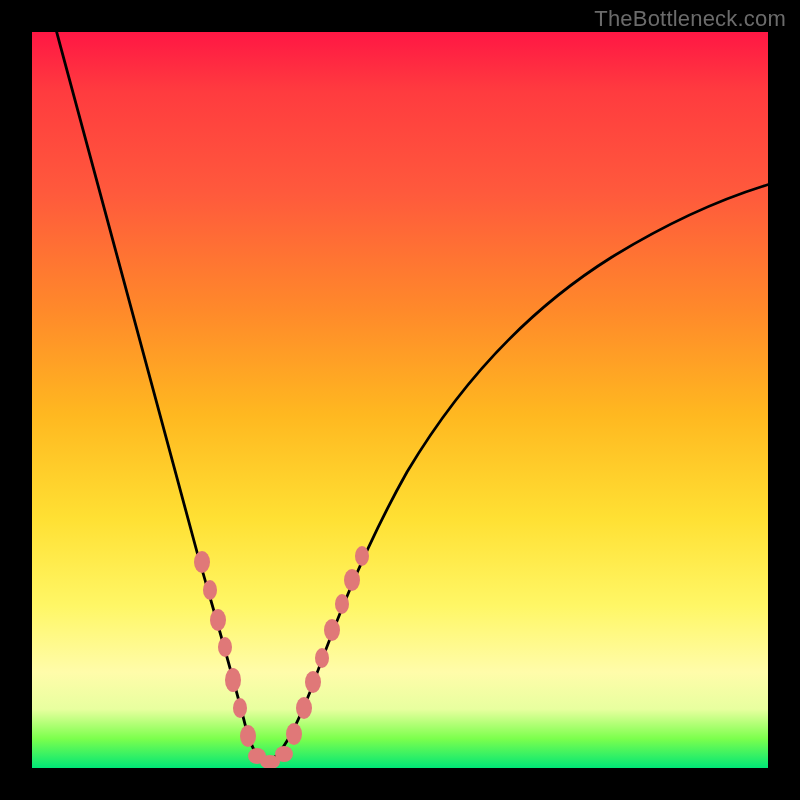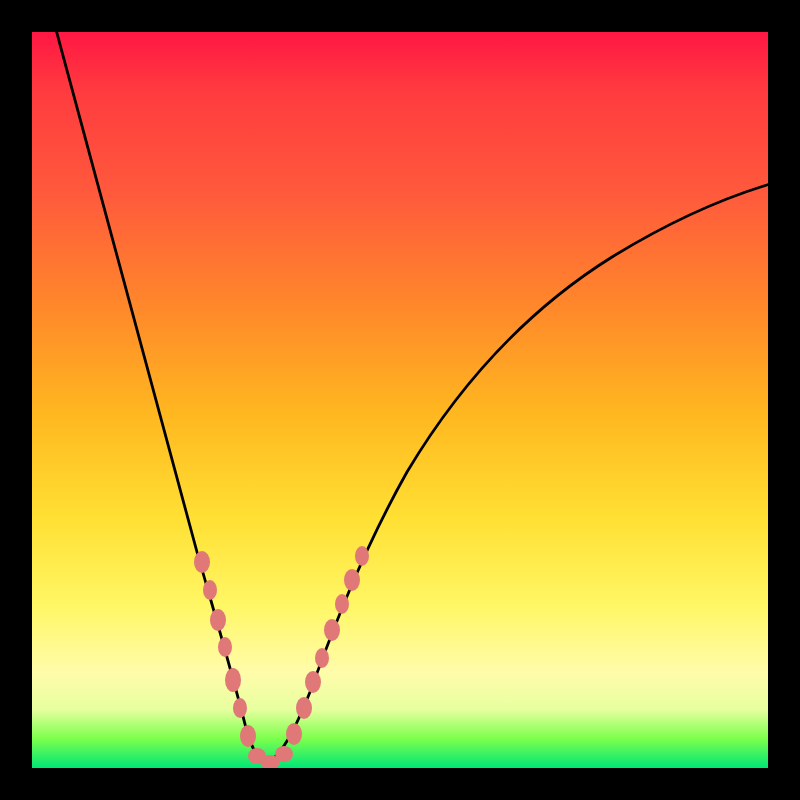--- a/index.html
+++ b/index.html
@@ -65,20 +65,21 @@
   .bead {
     fill: #e07878;
     stroke: none;
   }
 </style>
 </head>
 <body>
 
 <div class="frame">
 
+  <div class="watermark">TheBottleneck.com</div>
 
   <div class="plot-area">
     <svg class="overlay" viewBox="0 0 736 736">
 
       <path class="curve" d="M 22 -10
                C 70 170, 120 350, 165 520
                C 185 590, 200 640, 215 700
                C 222 722, 228 730, 235 732"></path>
 
       <path class="curve" d="M 235 732

